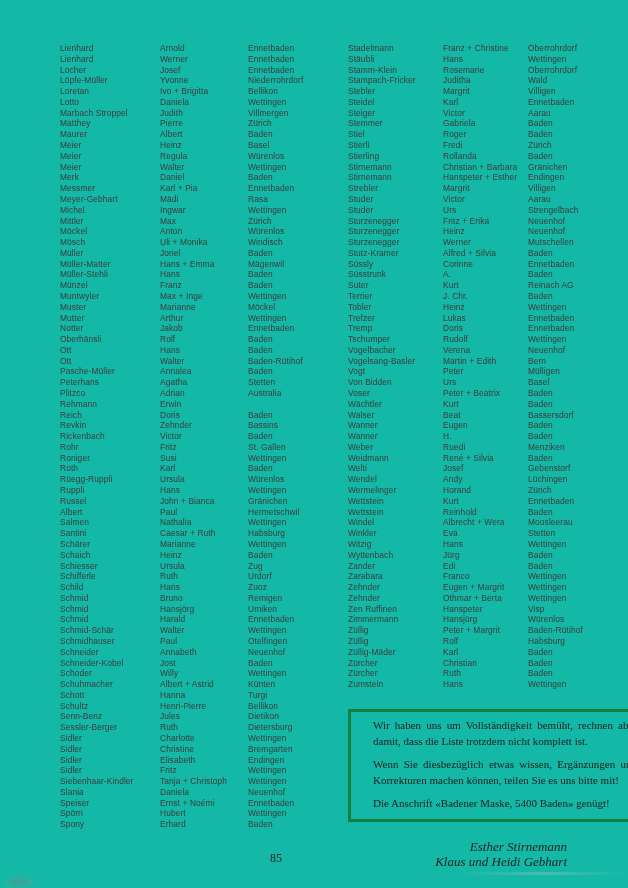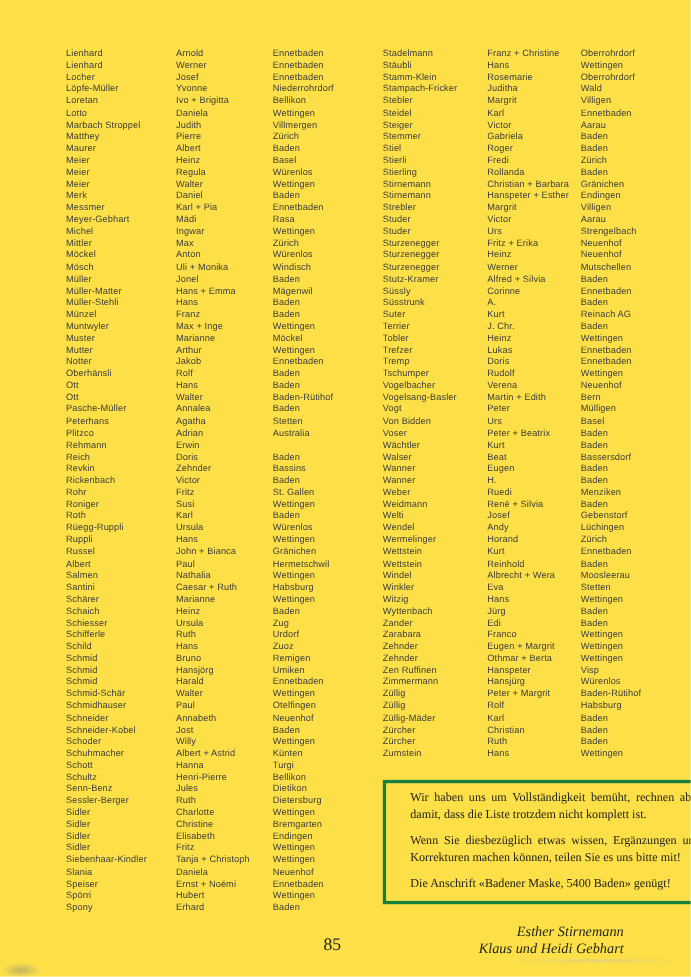--- a/index.html
+++ b/index.html
@@ -1,19 +1,19 @@
 <!DOCTYPE html>
 <html><head>
 <meta charset="utf-8">
 <style>
   html,body{margin:0;padding:0;background:#ffffff;}
   .page{
     position:relative;
     width:628px;height:888px;
-    background:#fde047;
+    background:#14b8a6;
     overflow:hidden;
     font-family:"Liberation Sans","DejaVu Sans",sans-serif;
   }
   
   .namecol{
     position:absolute;
     top:43px;
     color:#3b3b3b;
     font-size:8.4px;
     letter-spacing:0.1px;
@@ -42,23 +42,23 @@
     color:#1c1c1c;
     text-align:justify;
   }
   .notice p{margin:0 0 8px 0;}
   .notice p:last-child{margin-bottom:0;}
   
   .pagenum{
     position:absolute;
     left:270px;top:851px;
     width:40px;
-    text-align:right;
+    text-align:left;
     font-family:"Liberation Serif","DejaVu Serif",serif;
-    font-size:16px;
+    font-size:12px;
     color:#222;
   }
   .signature{
     position:absolute;
     right:61px;top:839px;
     text-align:right;
     font-family:"Liberation Serif","DejaVu Serif",serif;
     font-style:italic;
     font-size:13px;
     line-height:1.18;

